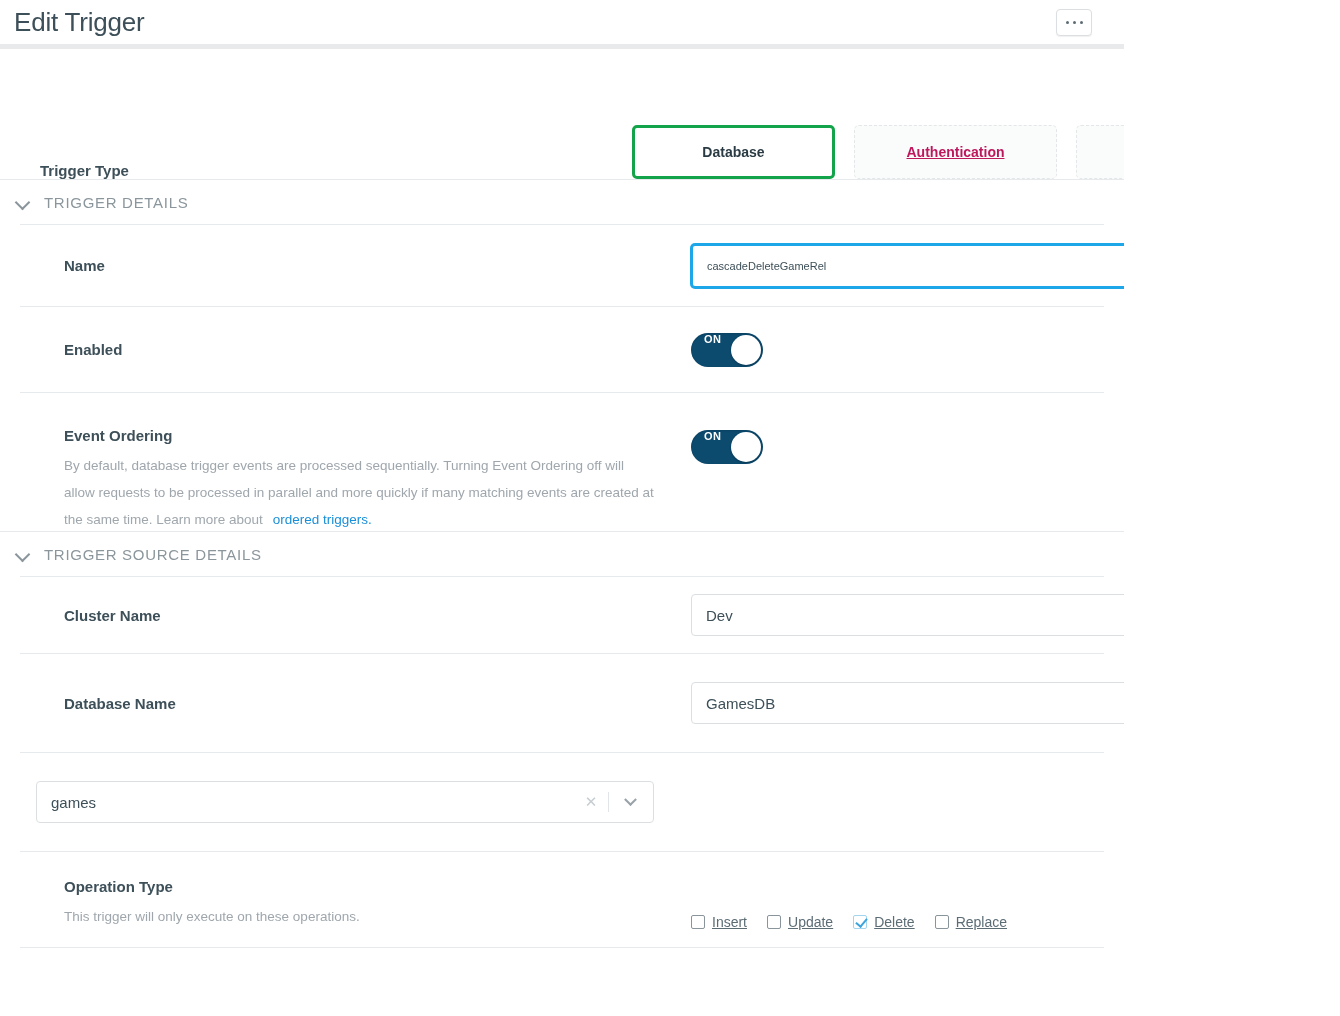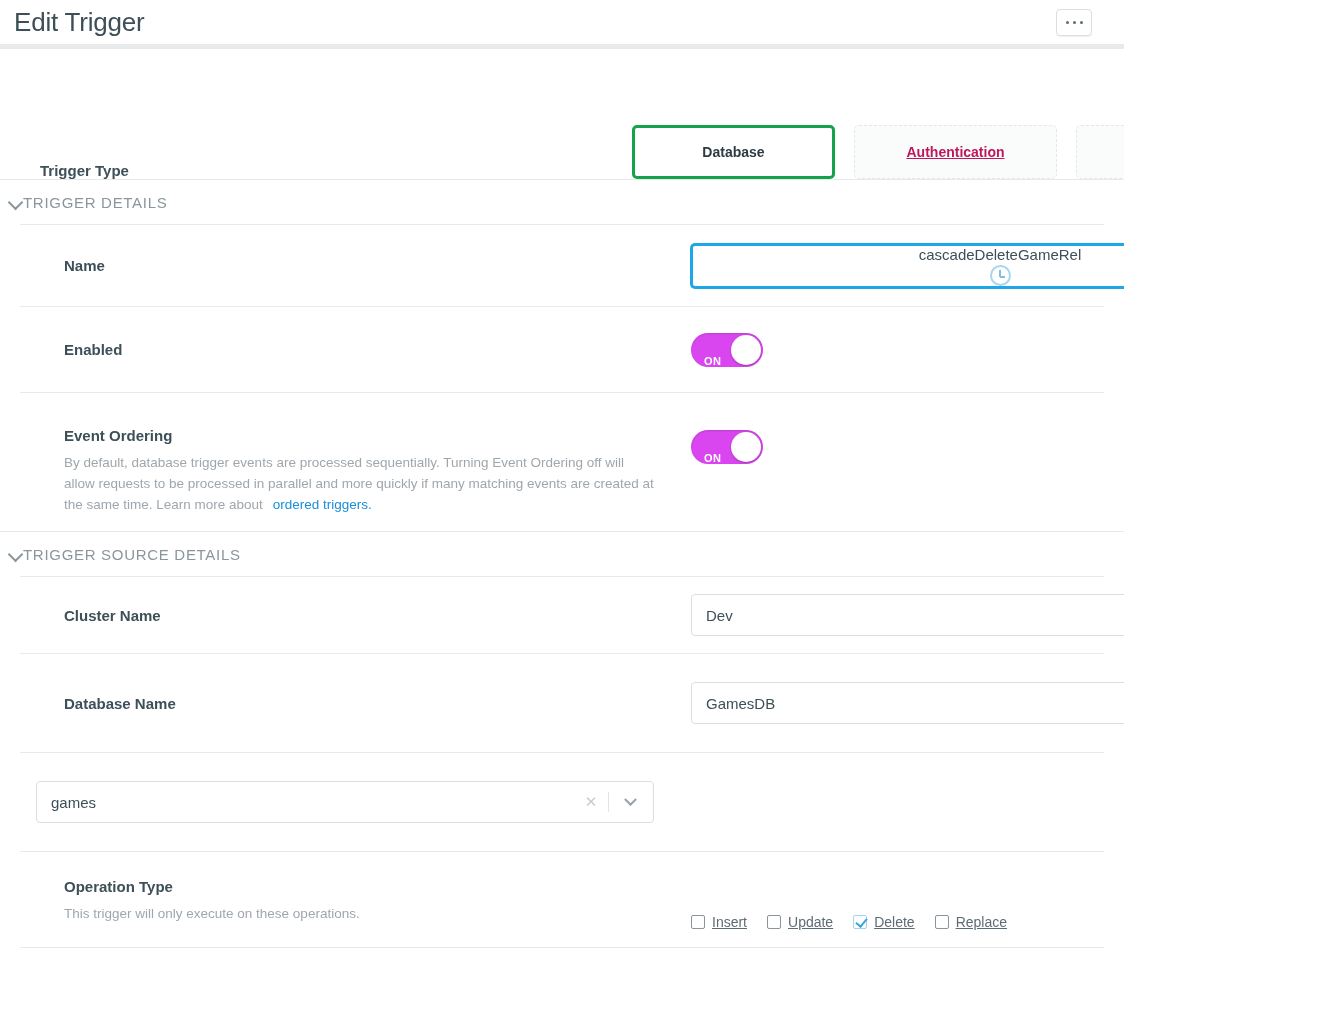--- a/index.html
+++ b/index.html
@@ -87,21 +87,21 @@
     align-items: center;
   }
   .field-label {
     font-size: 15px;
     font-weight: bold;
     color: #3d4f58;
   }
   .field-desc {
     font-size: 13.5px;
     color: #9fa7ad;
-    line-height: 21px;
+    line-height: 27px;
     margin-top: 8px;
     max-width: 590px;
   }
   .field-desc a {
     color: #1a8fd9;
     text-decoration: none;
     margin-left: 6px;
   }
 
   
@@ -140,21 +140,22 @@
     font-weight: bold;
     cursor: default;
     text-decoration: underline;
   }
 
   
   .section-head {
     height: 44px;
     display: flex;
     align-items: center;
-    padding-left: 9px;
+    padding-left: 16px;
+    gap: 14px;
   }
   .chevron {
     width: 14px; height: 14px;
     position: relative;
     flex: 0 0 14px;
   }
   .chevron::after {
     content: "";
     position: absolute;
     left: 1px; top: 2px;
@@ -174,23 +175,22 @@
   .text-input {
     position: relative;
     width: 618px;
     height: 42px;
     border: 1px solid #d8dcde;
     border-radius: 4px;
     background: #ffffff;
     display: flex;
     align-items: center;
     padding: 0 14px;
-    font-size: 15px;
-    color: #3d4f58;
-    flex-direction: column;
+    font-size: 11px;
+    color: #3d4f58;
   }
   .text-input.focused {
     border: 2px solid #1ea7e8;
     box-shadow: 0 0 0 1px #1ea7e8;
     height: 44px;
   }
   .input-value { flex: 1 1 auto; }
 
   .clock-icon {
     width: 21px; height: 21px;
@@ -256,23 +256,23 @@
     border-right: 2px solid #99a2a8;
     border-bottom: 2px solid #99a2a8;
     transform: rotate(45deg) translate(-2px,-2px);
   }
 
   
   .toggle {
     width: 72px;
     height: 34px;
     border-radius: 17px;
-    background: #d946ef;
-    display: flex;
-    align-items: flex-end;
+    background: #0c4a6e;
+    display: flex;
+    align-items: flex-start;
     position: relative;
     cursor: pointer;
     box-shadow: inset 0 1px 2px rgba(0,0,0,.12);
   }
   .toggle .t-text {
     color: #ffffff;
     font-size: 11px;
     font-weight: bold;
     letter-spacing: .5px;
     margin-left: 13px;

